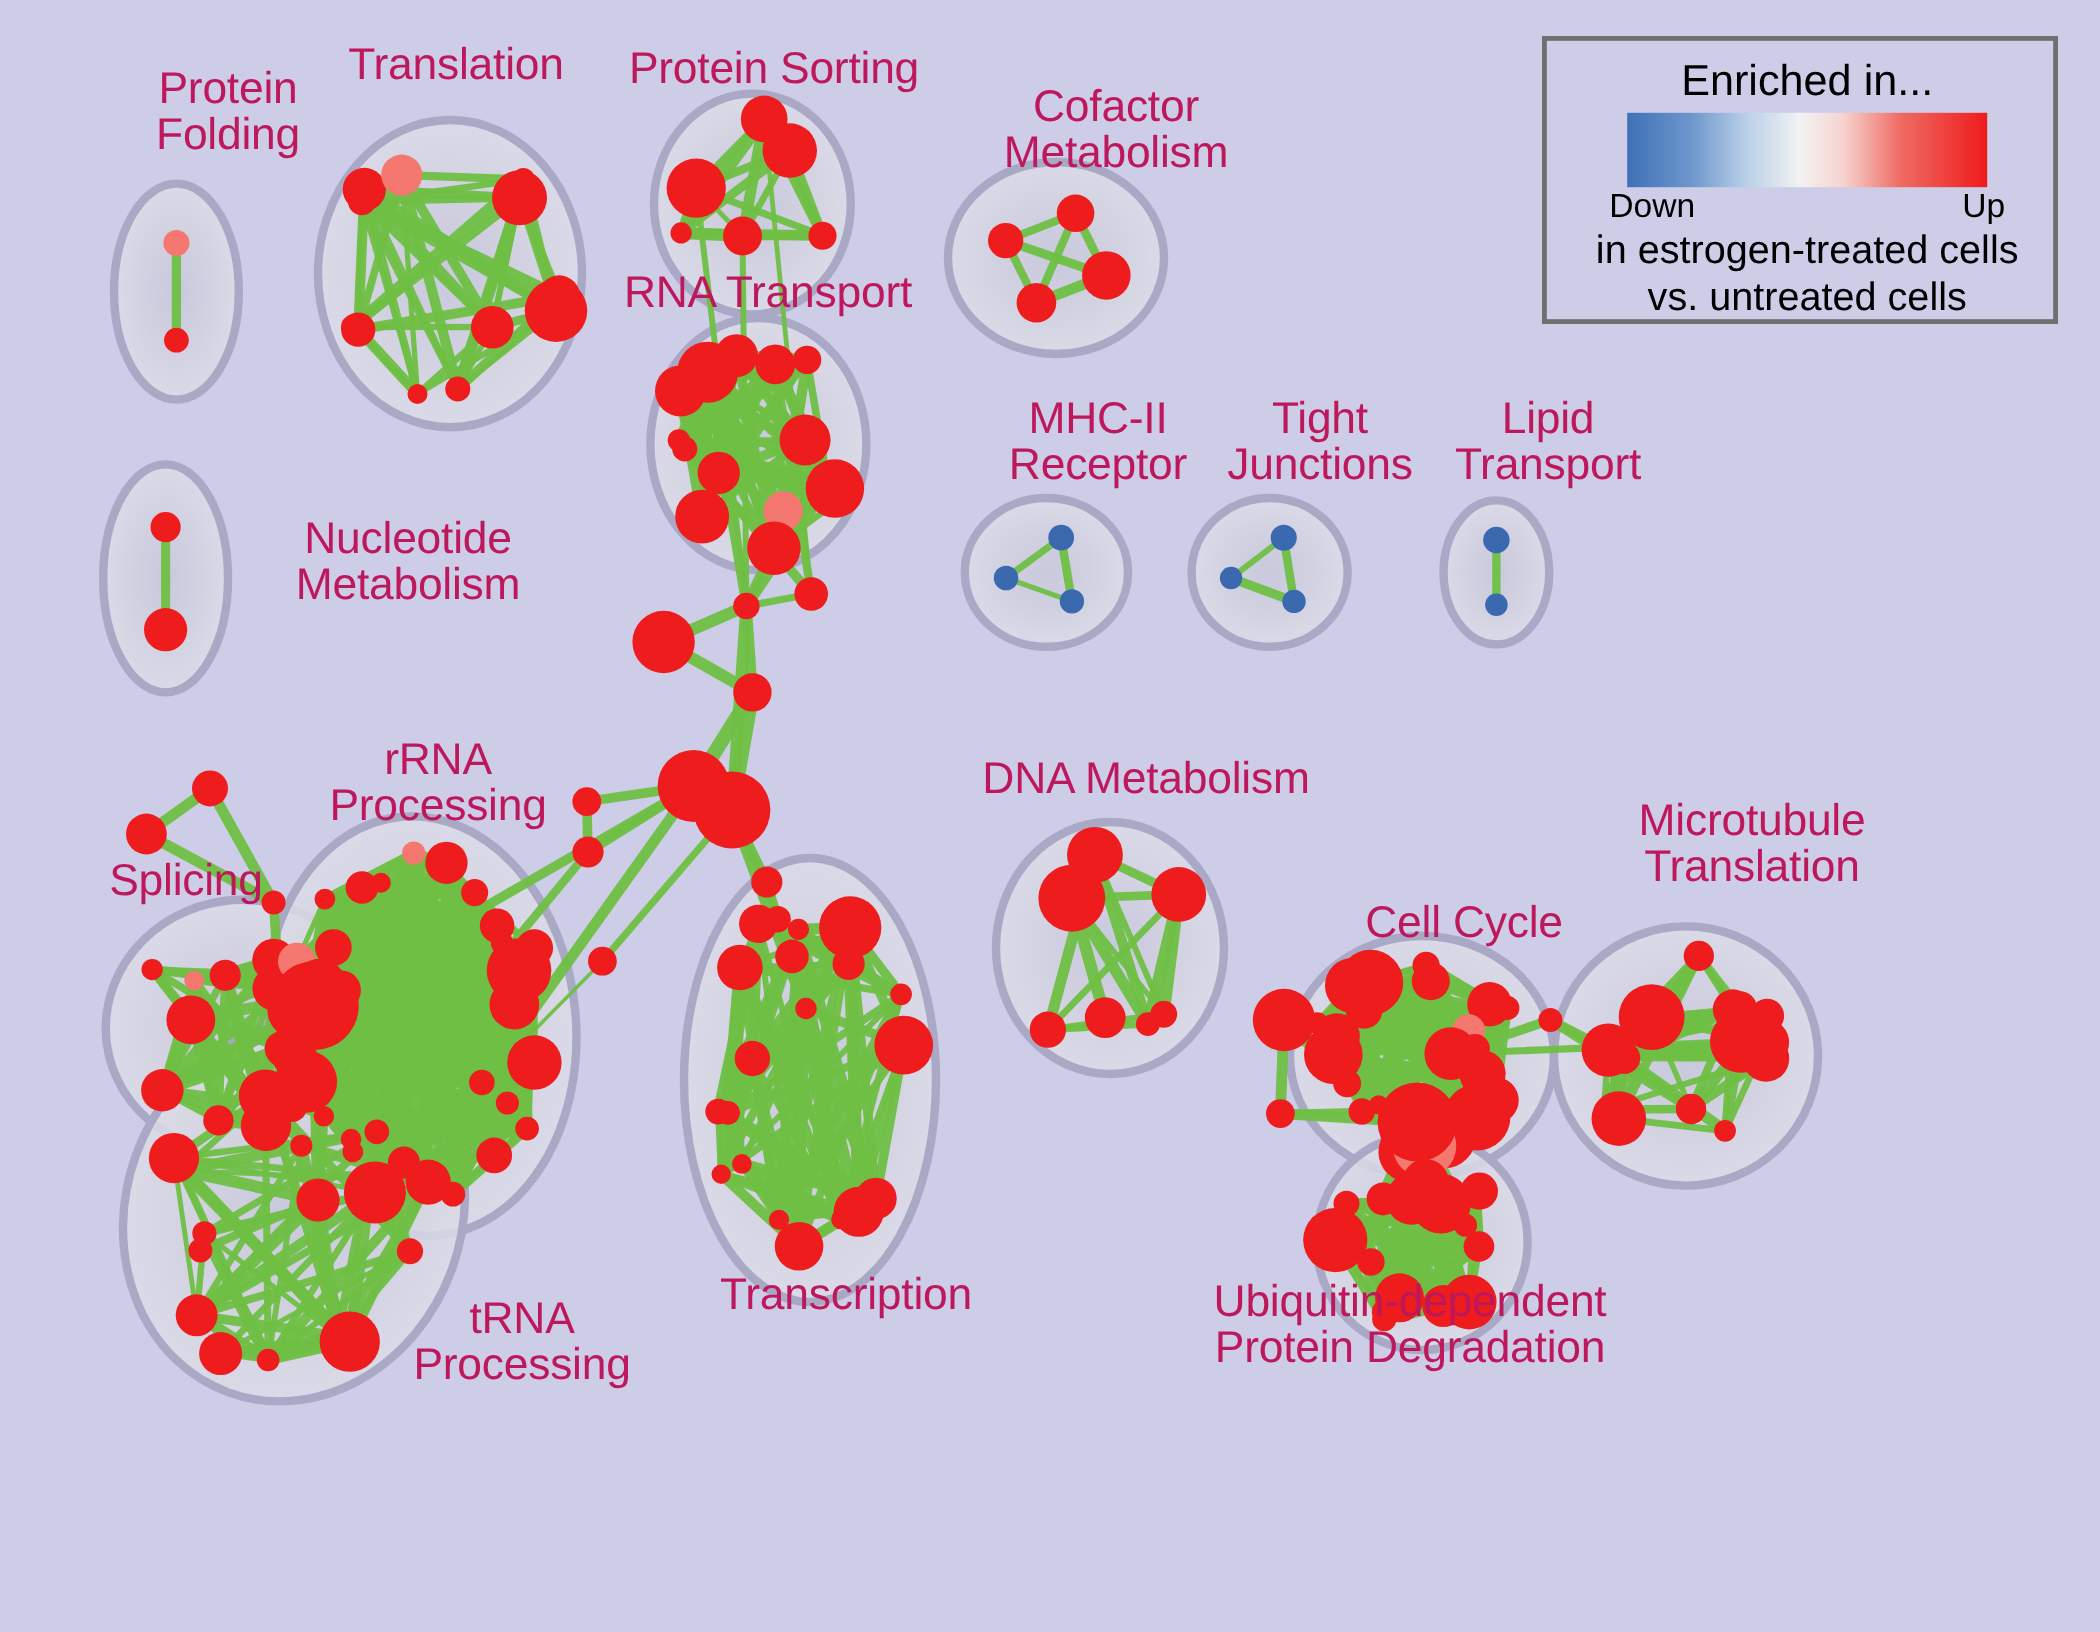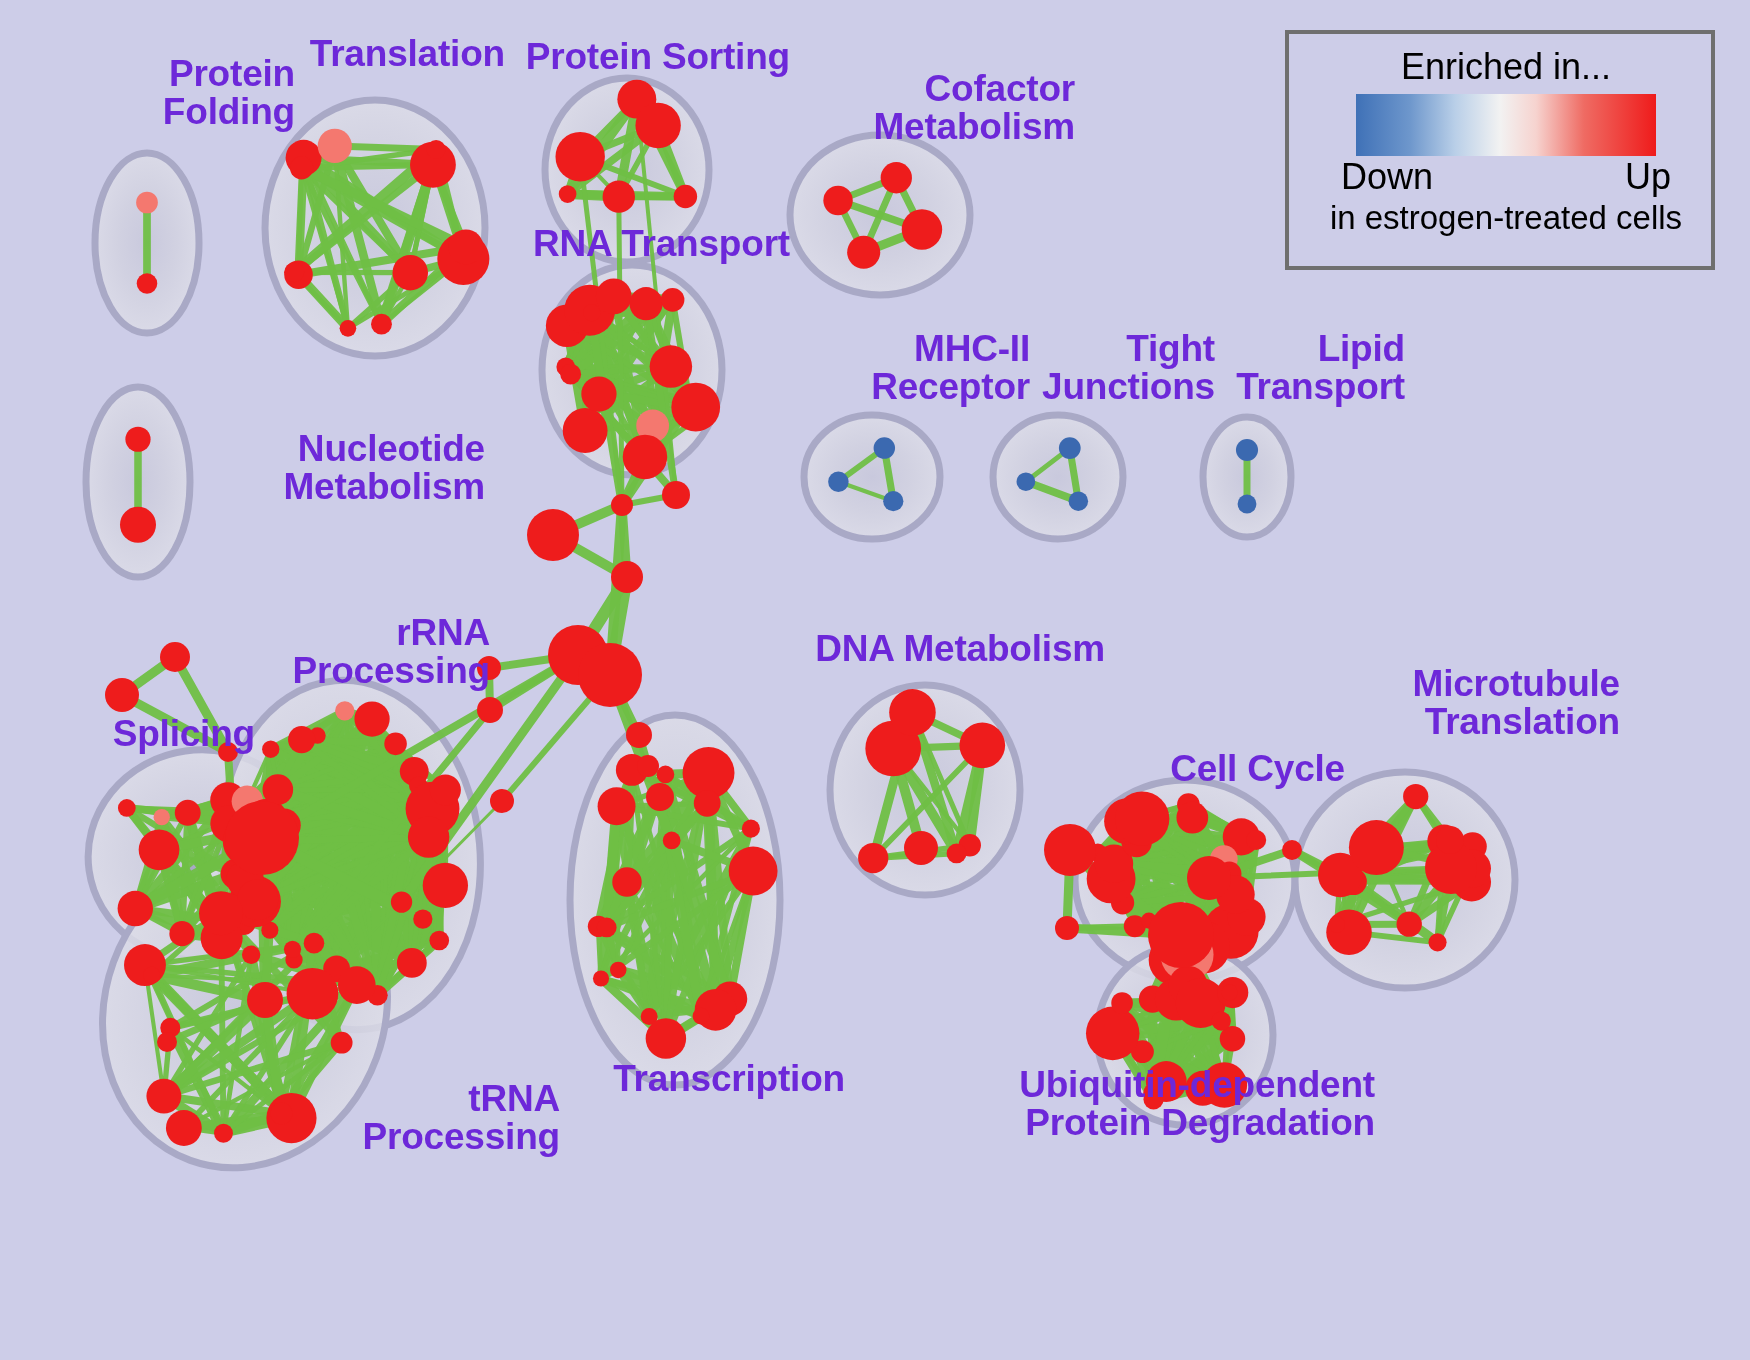--- a/index.html
+++ b/index.html
@@ -1,27 +1,27 @@
 <!DOCTYPE html>
 <html><head>
 <meta charset="utf-8">
 <style>
   html,body{margin:0;padding:0;background:#ffffff;}
   body{font-family:"Liberation Sans", sans-serif;}
   #stage{position:relative;width:1750px;height:1360px;overflow:hidden;background:#cdcde8;}
   #net{position:absolute;left:0;top:0;width:1750px;height:1360px;}
-  .clabel{position:absolute;color:#6d28d9;font-family:"Liberation Sans",sans-serif;
-          font-size:37px;line-height:1.04;text-align:right;white-space:pre-line;
-          font-weight:700;letter-spacing:-0.2px;}
+  .clabel{position:absolute;color:#be185d;font-family:"Liberation Sans",sans-serif;
+          font-size:37px;line-height:1.04;text-align:center;white-space:pre-line;
+          font-weight:400;letter-spacing:-0.2px;}
   #legend{position:absolute;border:4px solid #6f6f6f;background:#cdcde8;
           box-sizing:border-box;text-align:center;}
   #legend .ttl{font-size:36px;color:#000;margin:6px 0 2px 0;}
   #legend .bar{height:62px;margin:6px auto 0 auto;
         background:linear-gradient(to right,#3f71b7 0%,#6e97cc 18%,#b9cfe8 33%,#f2f2f2 48%,#f6d3cf 60%,#ef6b63 76%,#ef1b1b 100%);}
-  #legend .ends{display:flex;justify-content:space-between;font-size:36px;color:#000;margin-top:2px;}
+  #legend .ends{display:flex;justify-content:space-between;font-size:28px;color:#000;margin-top:2px;}
   #legend .sub{font-size:33px;color:#000;line-height:1.12;margin-top:2px;}
 </style>
 </head>
 <body>
 
 <div id="stage">
 
   <svg id="net" viewBox="0 0 1750 1360">
     <defs>
       <radialGradient id="blob" cx="50%" cy="50%" r="50%">
@@ -1263,15 +1263,16 @@
     </div>
 
   <div id="legend" style="left:1285px;top:30px;width:430px;height:240px;padding:6px 26px 8px 38px;">
     <div class="ttl">Enriched in...</div>
     <div class="bar" style="width:300px;"></div>
     <div class="ends" style="width:330px;margin:0 auto;">
       <span>Down</span>
       <span>Up</span>
     </div>
     <div class="sub">in estrogen-treated cells</div>
+    <div class="sub">vs. untreated cells</div>
   </div>
 
 </div>
 
 </body></html>

